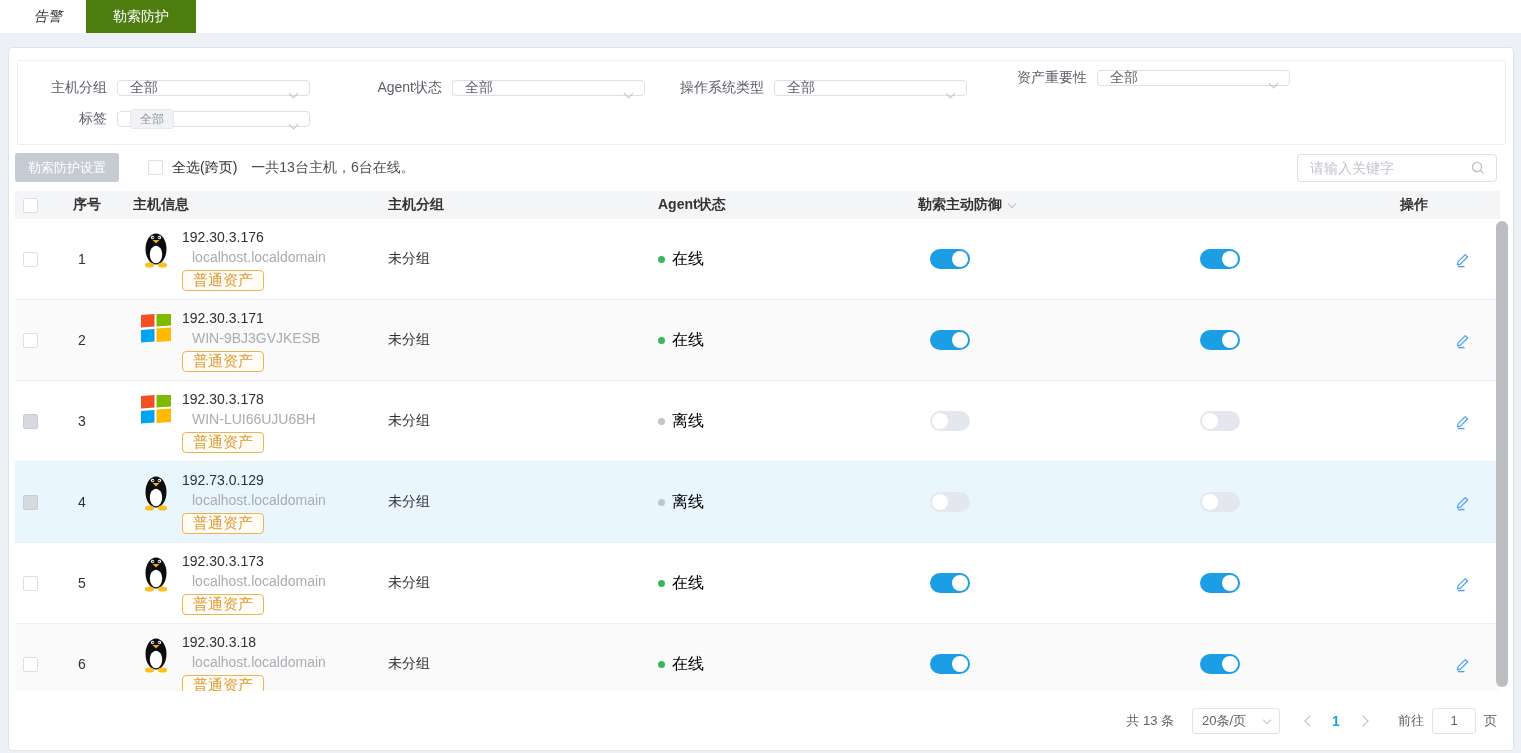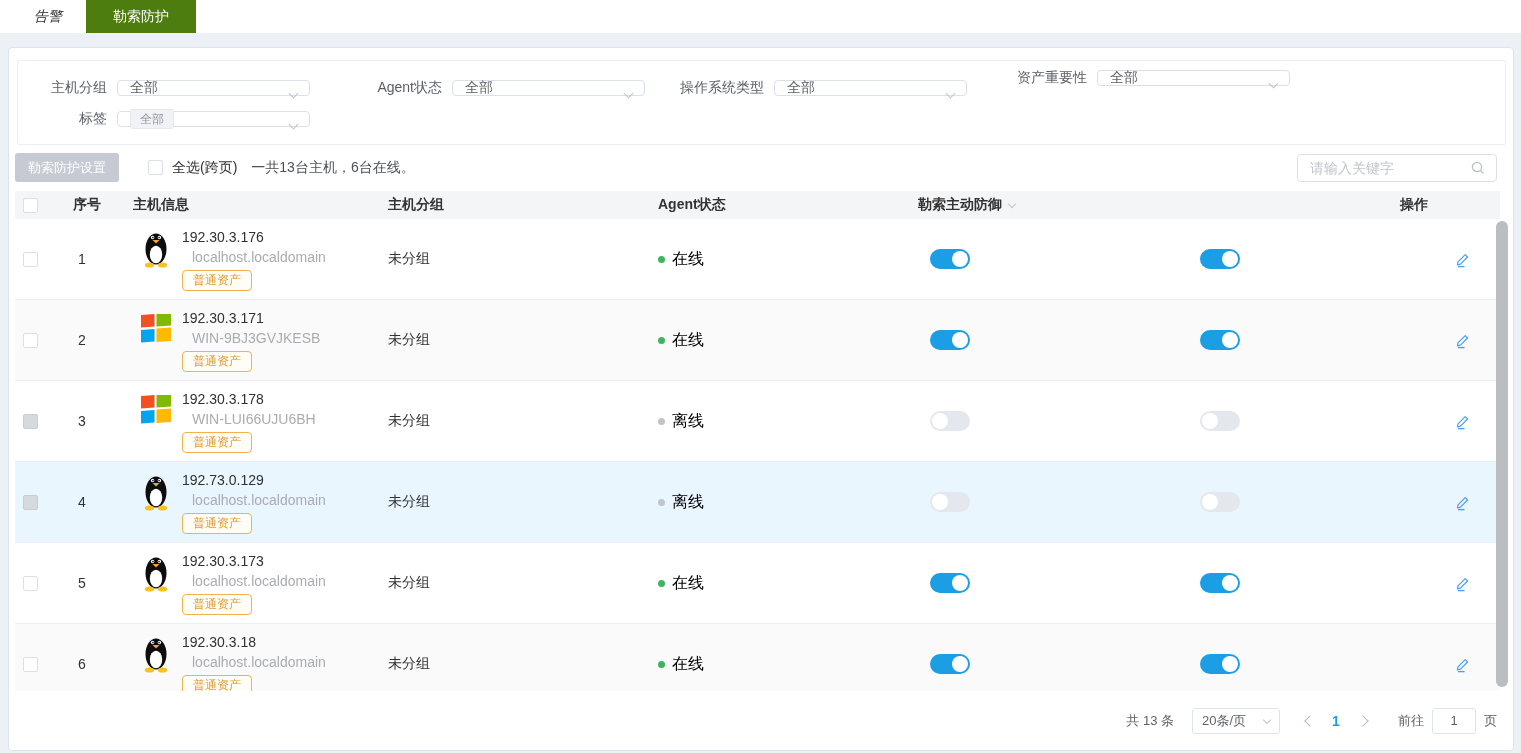--- a/index.html
+++ b/index.html
@@ -56,21 +56,21 @@
   .td-index { padding-left:19px; }
 
   .hostcell { display:flex; align-items:flex-start; padding-left:20px; }
   .os-icon { width:34px; height:42px; flex:none; display:flex; align-items:center; justify-content:center; }
   .os-icon svg { display:none; }
   .os-icon.os-linux svg.tux { display:block; }
   .os-icon.os-windows svg.win { display:block; }
   .hostinfo { margin-left:9px; display:flex; flex-direction:column; }
   .ip { font-size:14px; color:#303133; line-height:20px; }
   .hostname { font-size:14px; color:#a9acb2; line-height:20px;margin-left:10px; }
-  .badge { margin-top:3px; align-self:flex-start; font-size:12px; color:#e09a36; border:1px solid #f0b24f; background:#fffdf6; border-radius:4px; padding:1px 10px 2px; line-height:16px; }
+  .badge { margin-top:3px; align-self:flex-start; font-size:15px; color:#e09a36; border:1px solid #f0b24f; background:#fffdf6; border-radius:4px; padding:1px 10px 2px; line-height:16px; }
 
   .statuscell { display:flex; align-items:center; padding-left:14px; }
   .dot { width:7px; height:7px; border-radius:50%; flex:none; margin-right:7px; }
   .dot.online { background:#3db560; }
   .dot.offline { background:#c0c4cc; }
 
   .togglecell { padding-left:26px; }
   .toggle { width:40px; height:20px; border-radius:10px; position:relative; cursor:pointer; }
   .toggle.on { background:#1c9ee4; }
   .toggle.off { background:#e4e7ed; }

